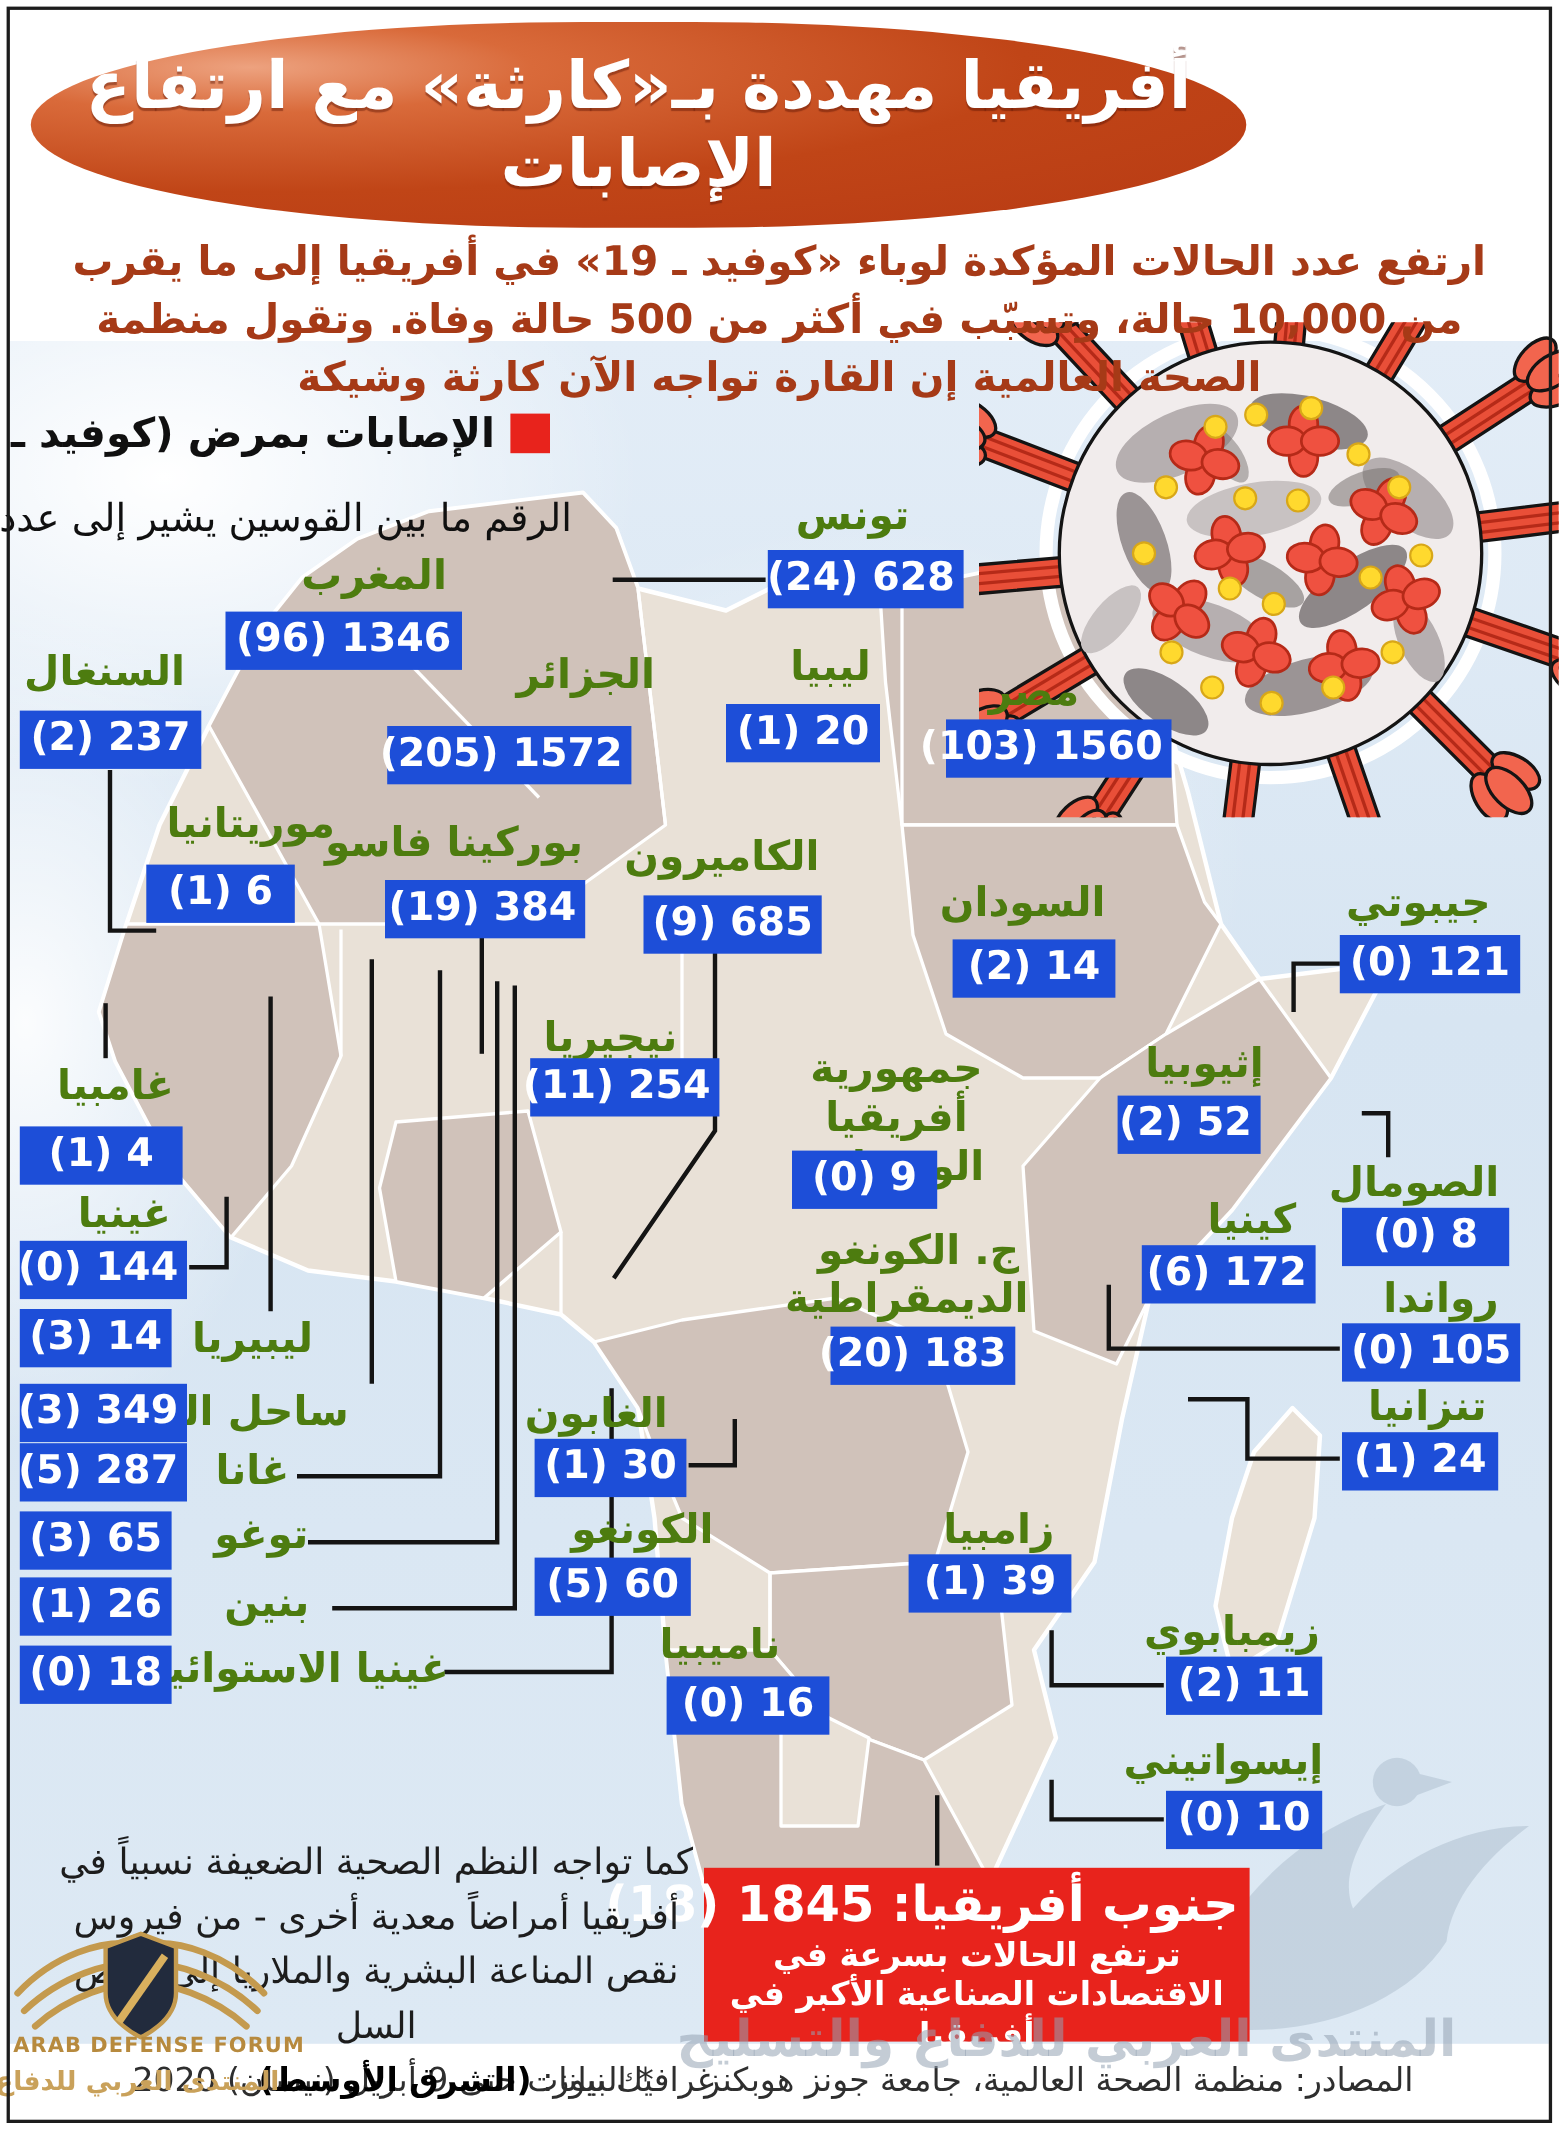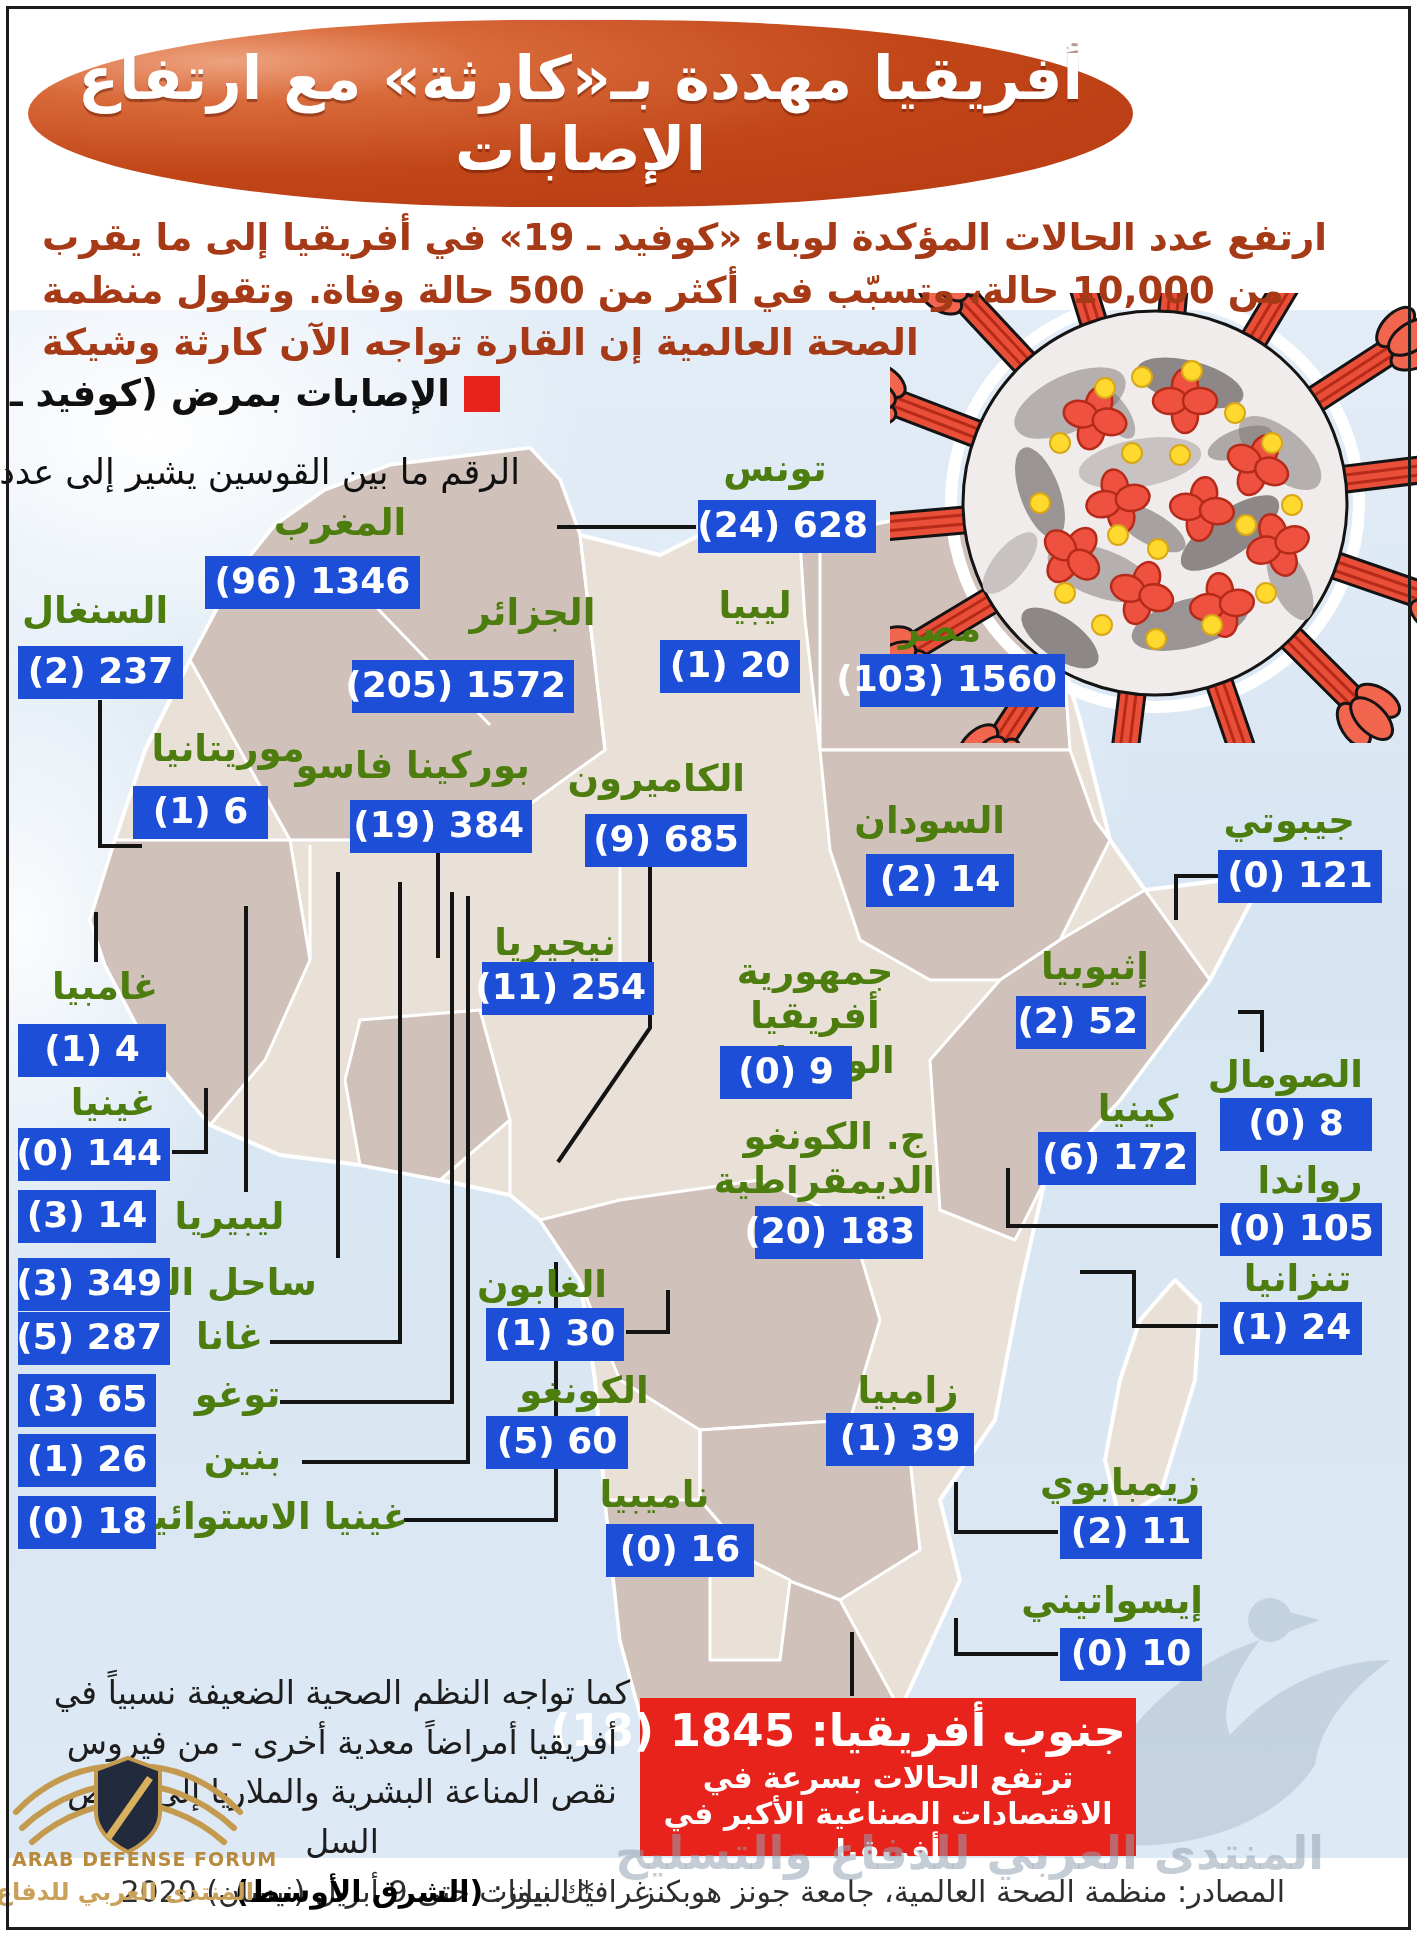--- a/index.html
+++ b/index.html
@@ -16,21 +16,21 @@
     border-radius:50% / 55%;
     display:flex;flex-direction:column;align-items:center;justify-content:center;
   }
   .title-line{
     color:#ffffff;font-weight:bold;font-size:60px;line-height:1.18;direction:rtl;
     text-shadow:0 3px 1px rgba(90,20,5,.45);white-space:nowrap;
   }
   .intro{
     position:absolute;left:42px;right:42px;top:212px;z-index:4;
     color:#a63a17;font-weight:bold;font-size:37px;line-height:1.42;
-    text-align:left;direction:rtl;
+    text-align:center;direction:rtl;
   }
 
   
   .map-panel{
     position:absolute;left:9px;right:9px;top:310px;height:1548px;z-index:0;
     background:
       radial-gradient(ellipse 700px 450px at 10% 8%, #ffffff 0%, rgba(255,255,255,0) 62%),
       radial-gradient(ellipse 450px 700px at 1% 40%, rgba(255,255,255,.9) 0%, rgba(255,255,255,0) 55%),
       radial-gradient(ellipse 600px 500px at 55% 30%, rgba(255,255,255,.55) 0%, rgba(255,255,255,0) 60%),
       linear-gradient(180deg,#e3edf7 0%, #d7e5f2 40%, #dde9f4 100%);

